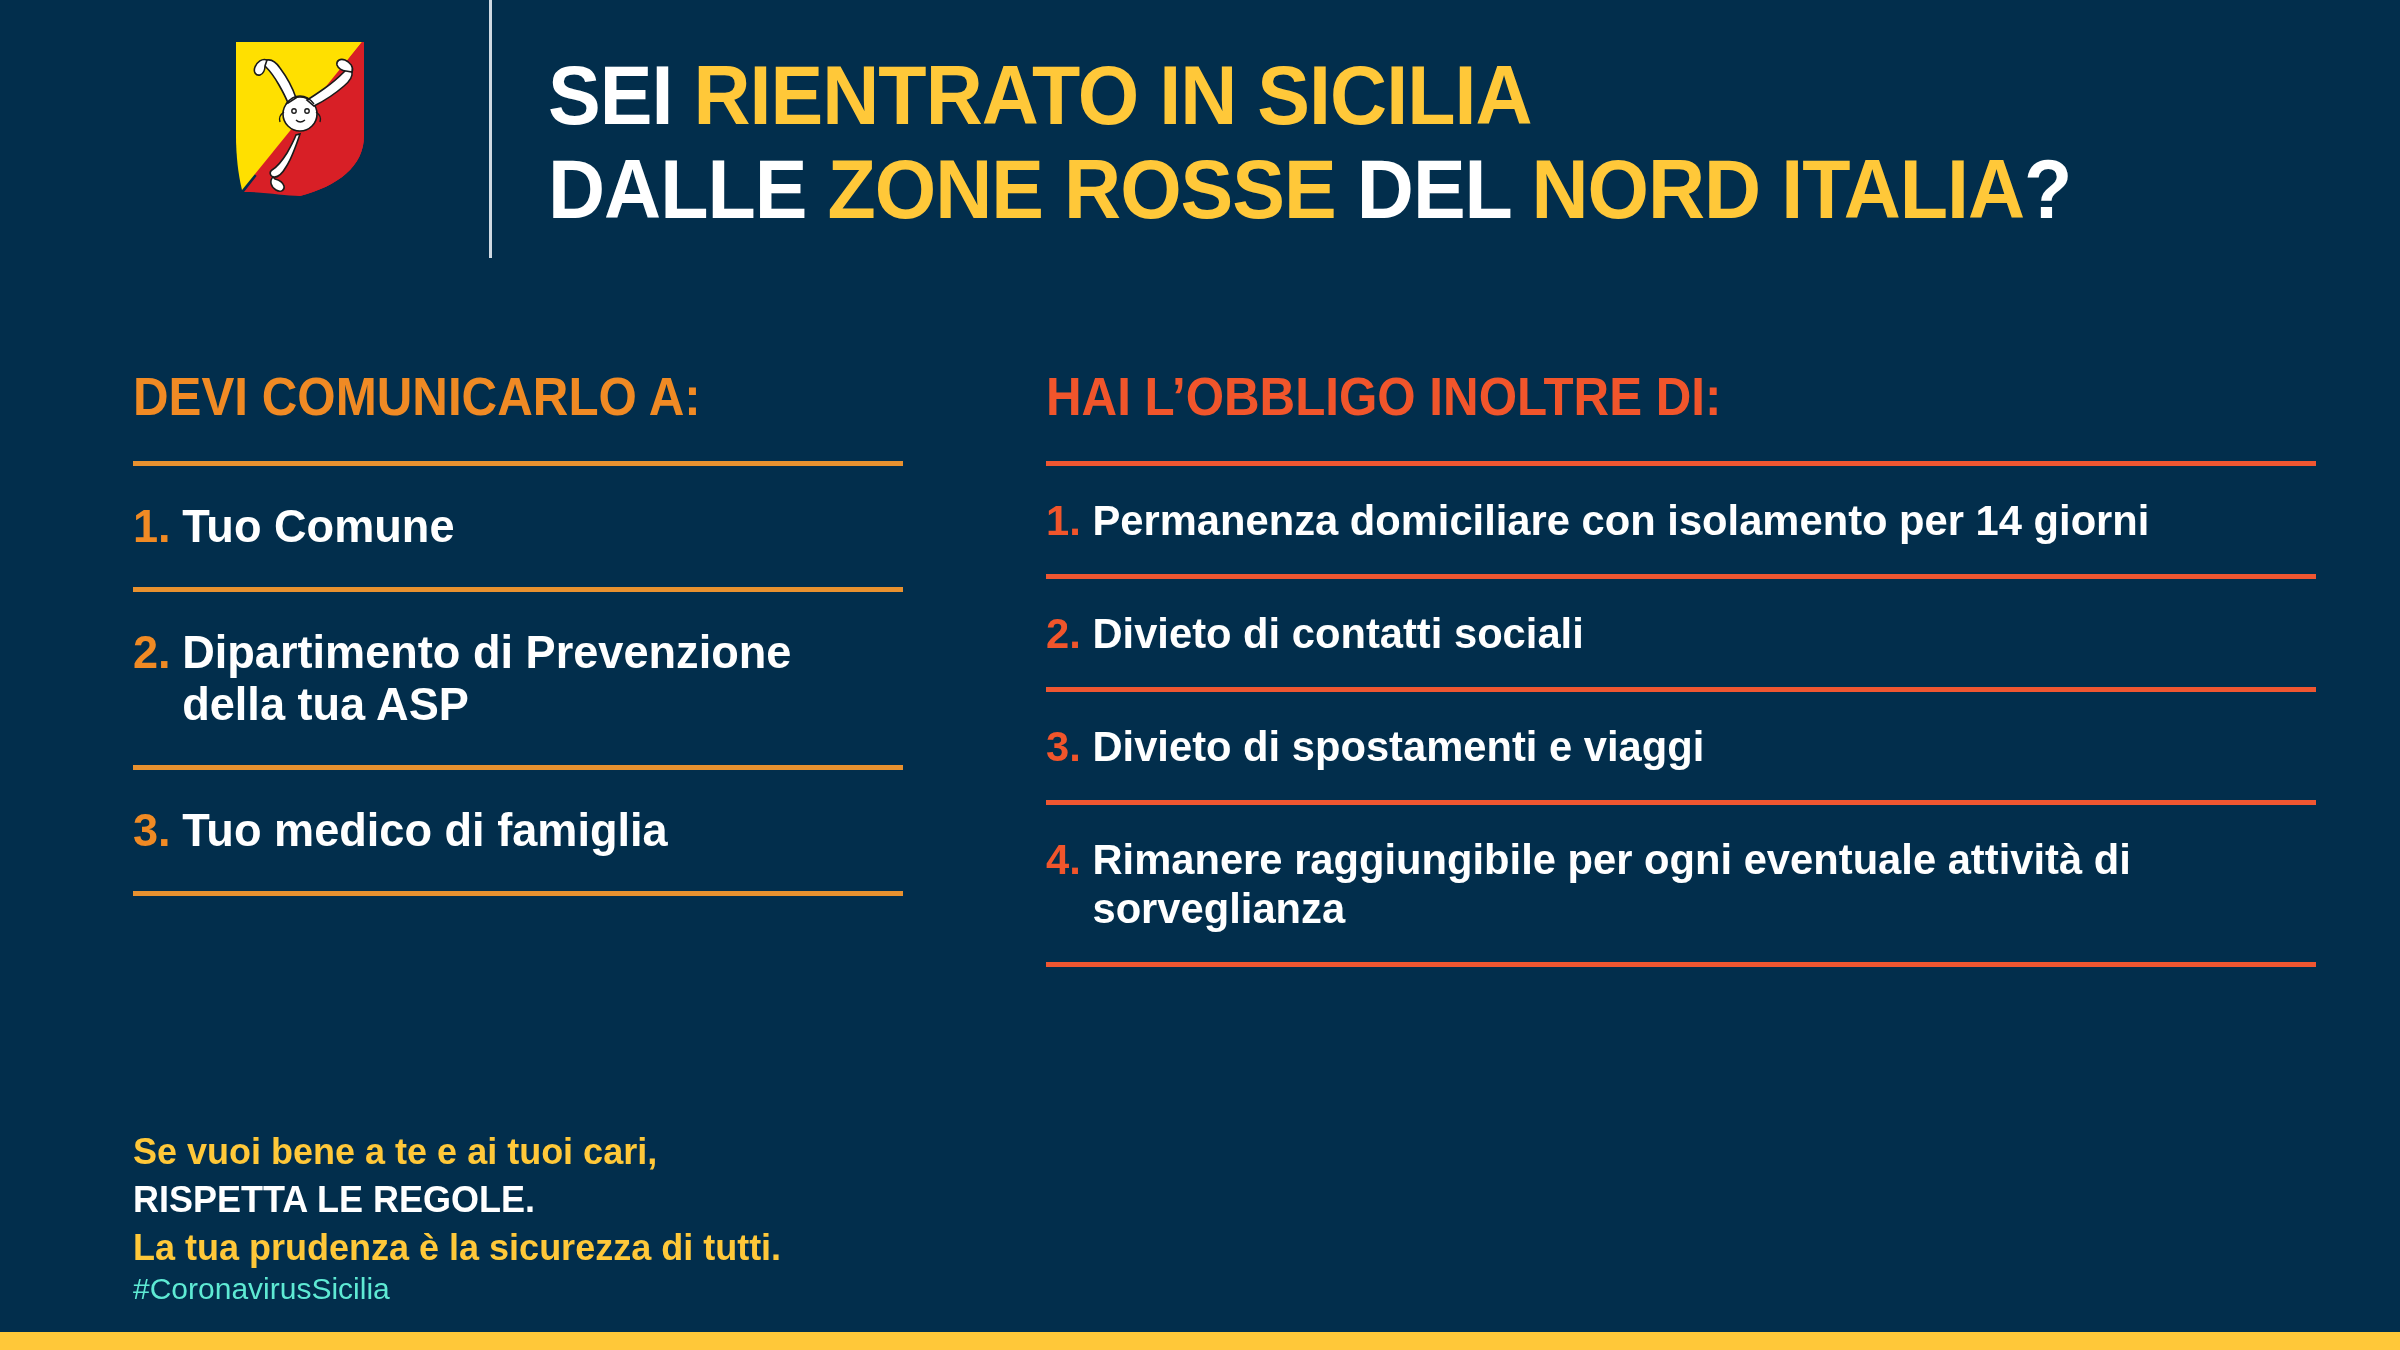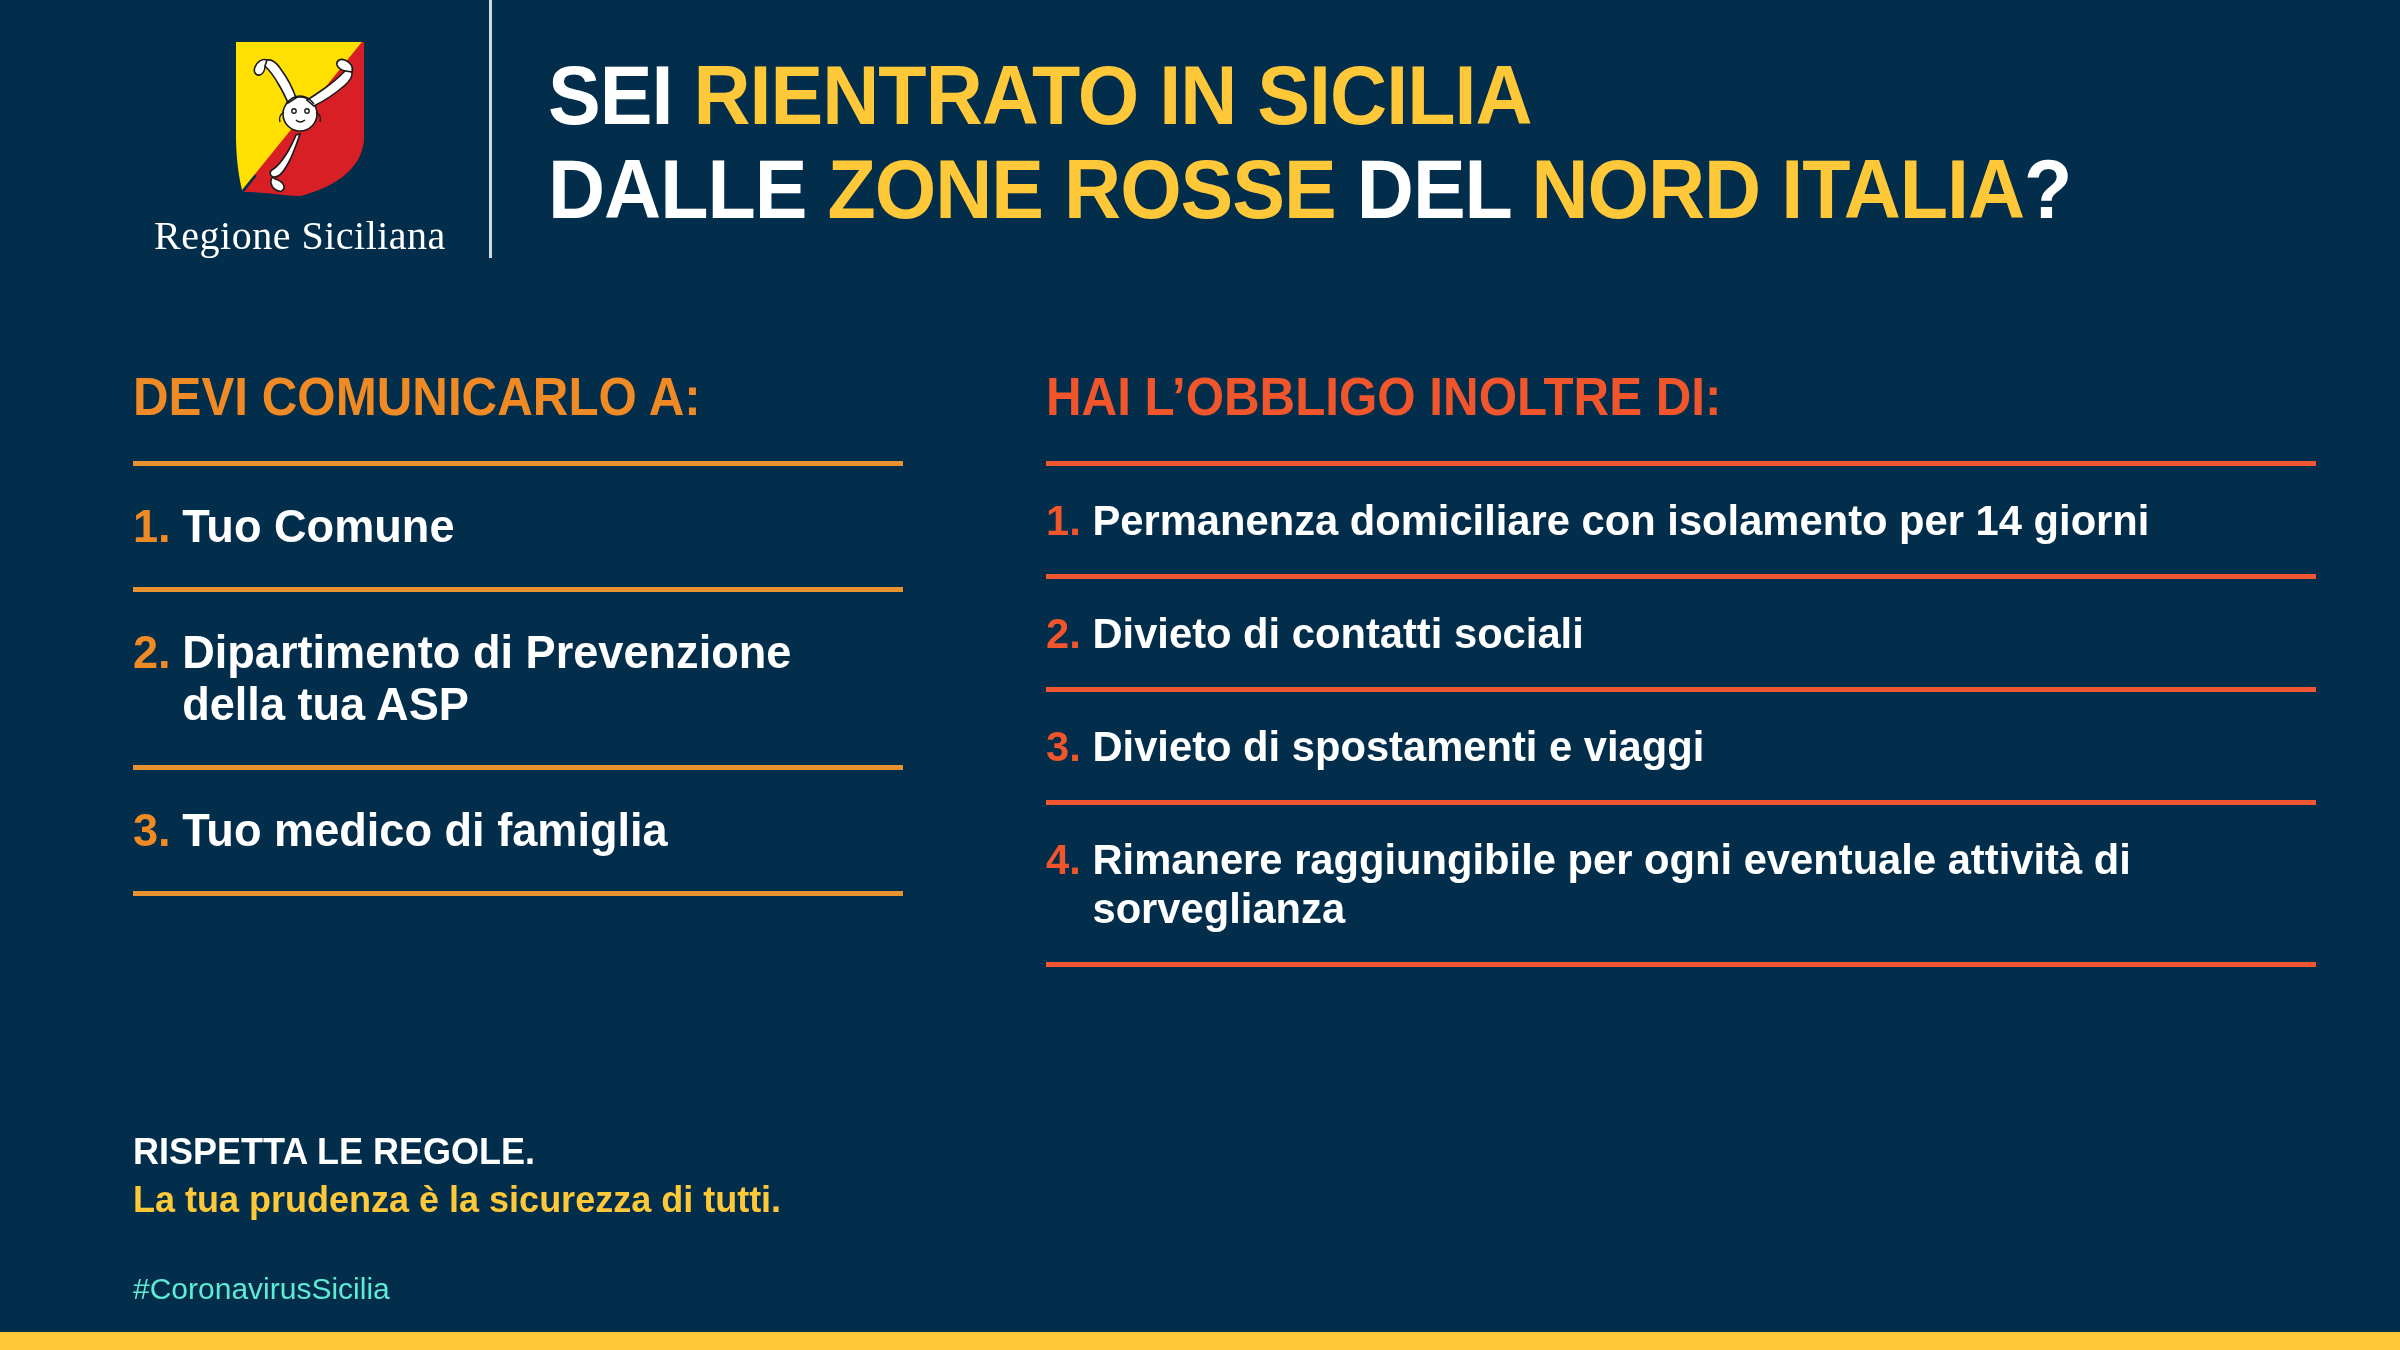--- a/index.html
+++ b/index.html
@@ -139,21 +139,20 @@
         </g>
         <g fill="none" stroke="#1a1a1a" stroke-width="1.4">
           <circle cx="60" cy="71" r="2.2"></circle>
           <circle cx="73" cy="71" r="2.2"></circle>
           <path d="M62 80 q4 4 9 0"></path>
           <path d="M52 64 q6 -8 14 -8 q8 0 14 8"></path>
           <path d="M50 72 q-6 4 -4 10"></path>
           <path d="M82 72 q6 4 4 10"></path>
         </g>
       </svg>
-      <div class="logo-word">Regione Siciliana</div>
     </div>
 
     <div class="divider-vert"></div>
 
     <div class="headline">
       <span class="hl-line">
         <span class="hl-w">SEI </span><span class="hl-y">RIENTRATO IN SICILIA</span>
       </span>
       <span class="hl-line">
         <span class="hl-w">DALLE </span><span class="hl-y">ZONE ROSSE </span><span class="hl-w">DEL </span><span class="hl-y">NORD ITALIA</span><span class="hl-w">?</span>
@@ -221,20 +220,21 @@
     <div class="item-block">
       <div class="item">
         <span class="item-num">4.</span>
         <span class="item-text">Rimanere raggiungibile per ogni eventuale attività di sorveglianza</span>
       </div>
     </div>
     <div class="rule"></div>
   </div>
 
   <div class="footer-text">
+    <span class="ft-yellow">Se vuoi bene a te e ai tuoi cari,</span>
     <span class="ft-white">RISPETTA LE REGOLE.</span>
     <span class="ft-yellow">La tua prudenza è la sicurezza di tutti.</span>
   </div>
   <div class="hashtag">#CoronavirusSicilia</div>
 
 
   <div class="bottom-bar"></div>
 
 </div>
 

